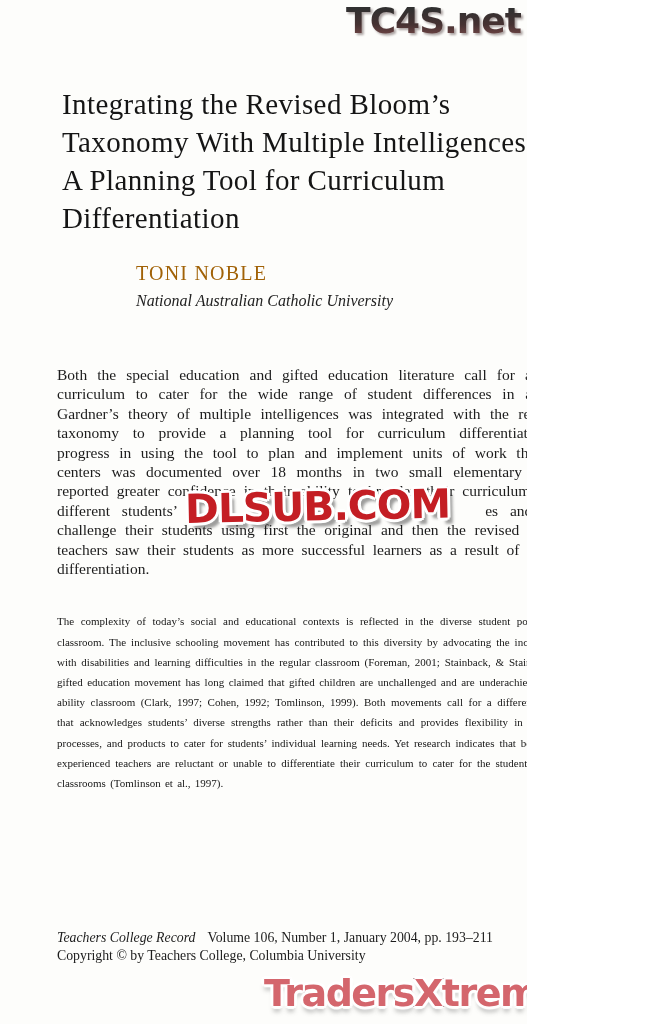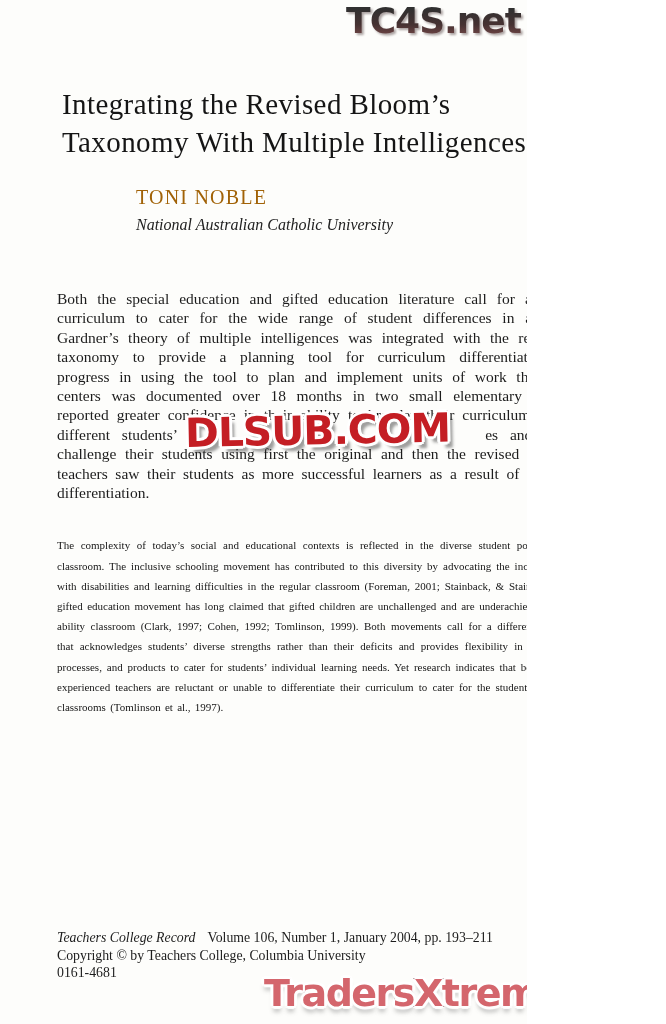--- a/index.html
+++ b/index.html
@@ -137,34 +137,35 @@
 </head>
 <body>
 
 <div class="page">
 
   <div class="wm-top">TC4S.net</div>
 
   <h1 class="title">
     <div>Integrating the Revised Bloom’s</div>
     <div>Taxonomy With Multiple Intelligences:</div>
+    <div>A Planning Tool for Curriculum</div>
+    <div>Differentiation</div>
   </h1>
 
   <div class="author">TONI NOBLE</div>
 
   <div class="affiliation">National Australian Catholic University</div>
 
   <div class="abstract-wrap">
     <p class="abstract"><span>Both the special education and gifted education literature call for a differentiated curriculum to cater for the wide range of student differences in any classroom. Gardner’s theory of multiple intelligences was integrated with the revised Bloom’s taxonomy to provide a planning tool for curriculum differentiation. Teachers’ progress in using the tool to plan and implement units of work through learning centers was documented over 18 months in two small elementary schools. They reported greater confidence in their ability to broaden their curriculum and cater for different students’</span> <span class="obscured-gap"></span> <span>es and intellectually challenge their students using first the original and then the revised taxonomy. The teachers saw their students as more successful learners as a result of this curriculum differentiation.</span></p>
     <div class="wm-mid">DLSUB.COM</div>
   </div>
 
   <p class="body-text">The complexity of today’s social and educational contexts is reflected in the diverse student population in every classroom. The inclusive schooling movement has contributed to this diversity by advocating the inclusion of students with disabilities and learning difficulties in the regular classroom (Foreman, 2001; Stainback, &amp; Stainback, 1996). The gifted education movement has long claimed that gifted children are unchallenged and are underachieving in the mixed ability classroom (Clark, 1997; Cohen, 1992; Tomlinson, 1999). Both movements call for a differentiated curriculum that acknowledges students’ diverse strengths rather than their deficits and provides flexibility in terms of content, processes, and products to cater for students’ individual learning needs. Yet research indicates that both beginning and experienced teachers are reluctant or unable to differentiate their curriculum to cater for the student diversity in their classrooms (Tomlinson et al., 1997).</p>
 
   <div class="footer">
     <div><span class="journal">Teachers College Record</span><span>Volume 106, Number 1, January 2004, pp. 193–211</span></div>
     <div>Copyright © by Teachers College, Columbia University</div>
-    <div>0161-4681</div>
   </div>
 
   <div class="wm-bottom">TradersXtreme.com</div>
 
 </div>
 
 </body></html>

